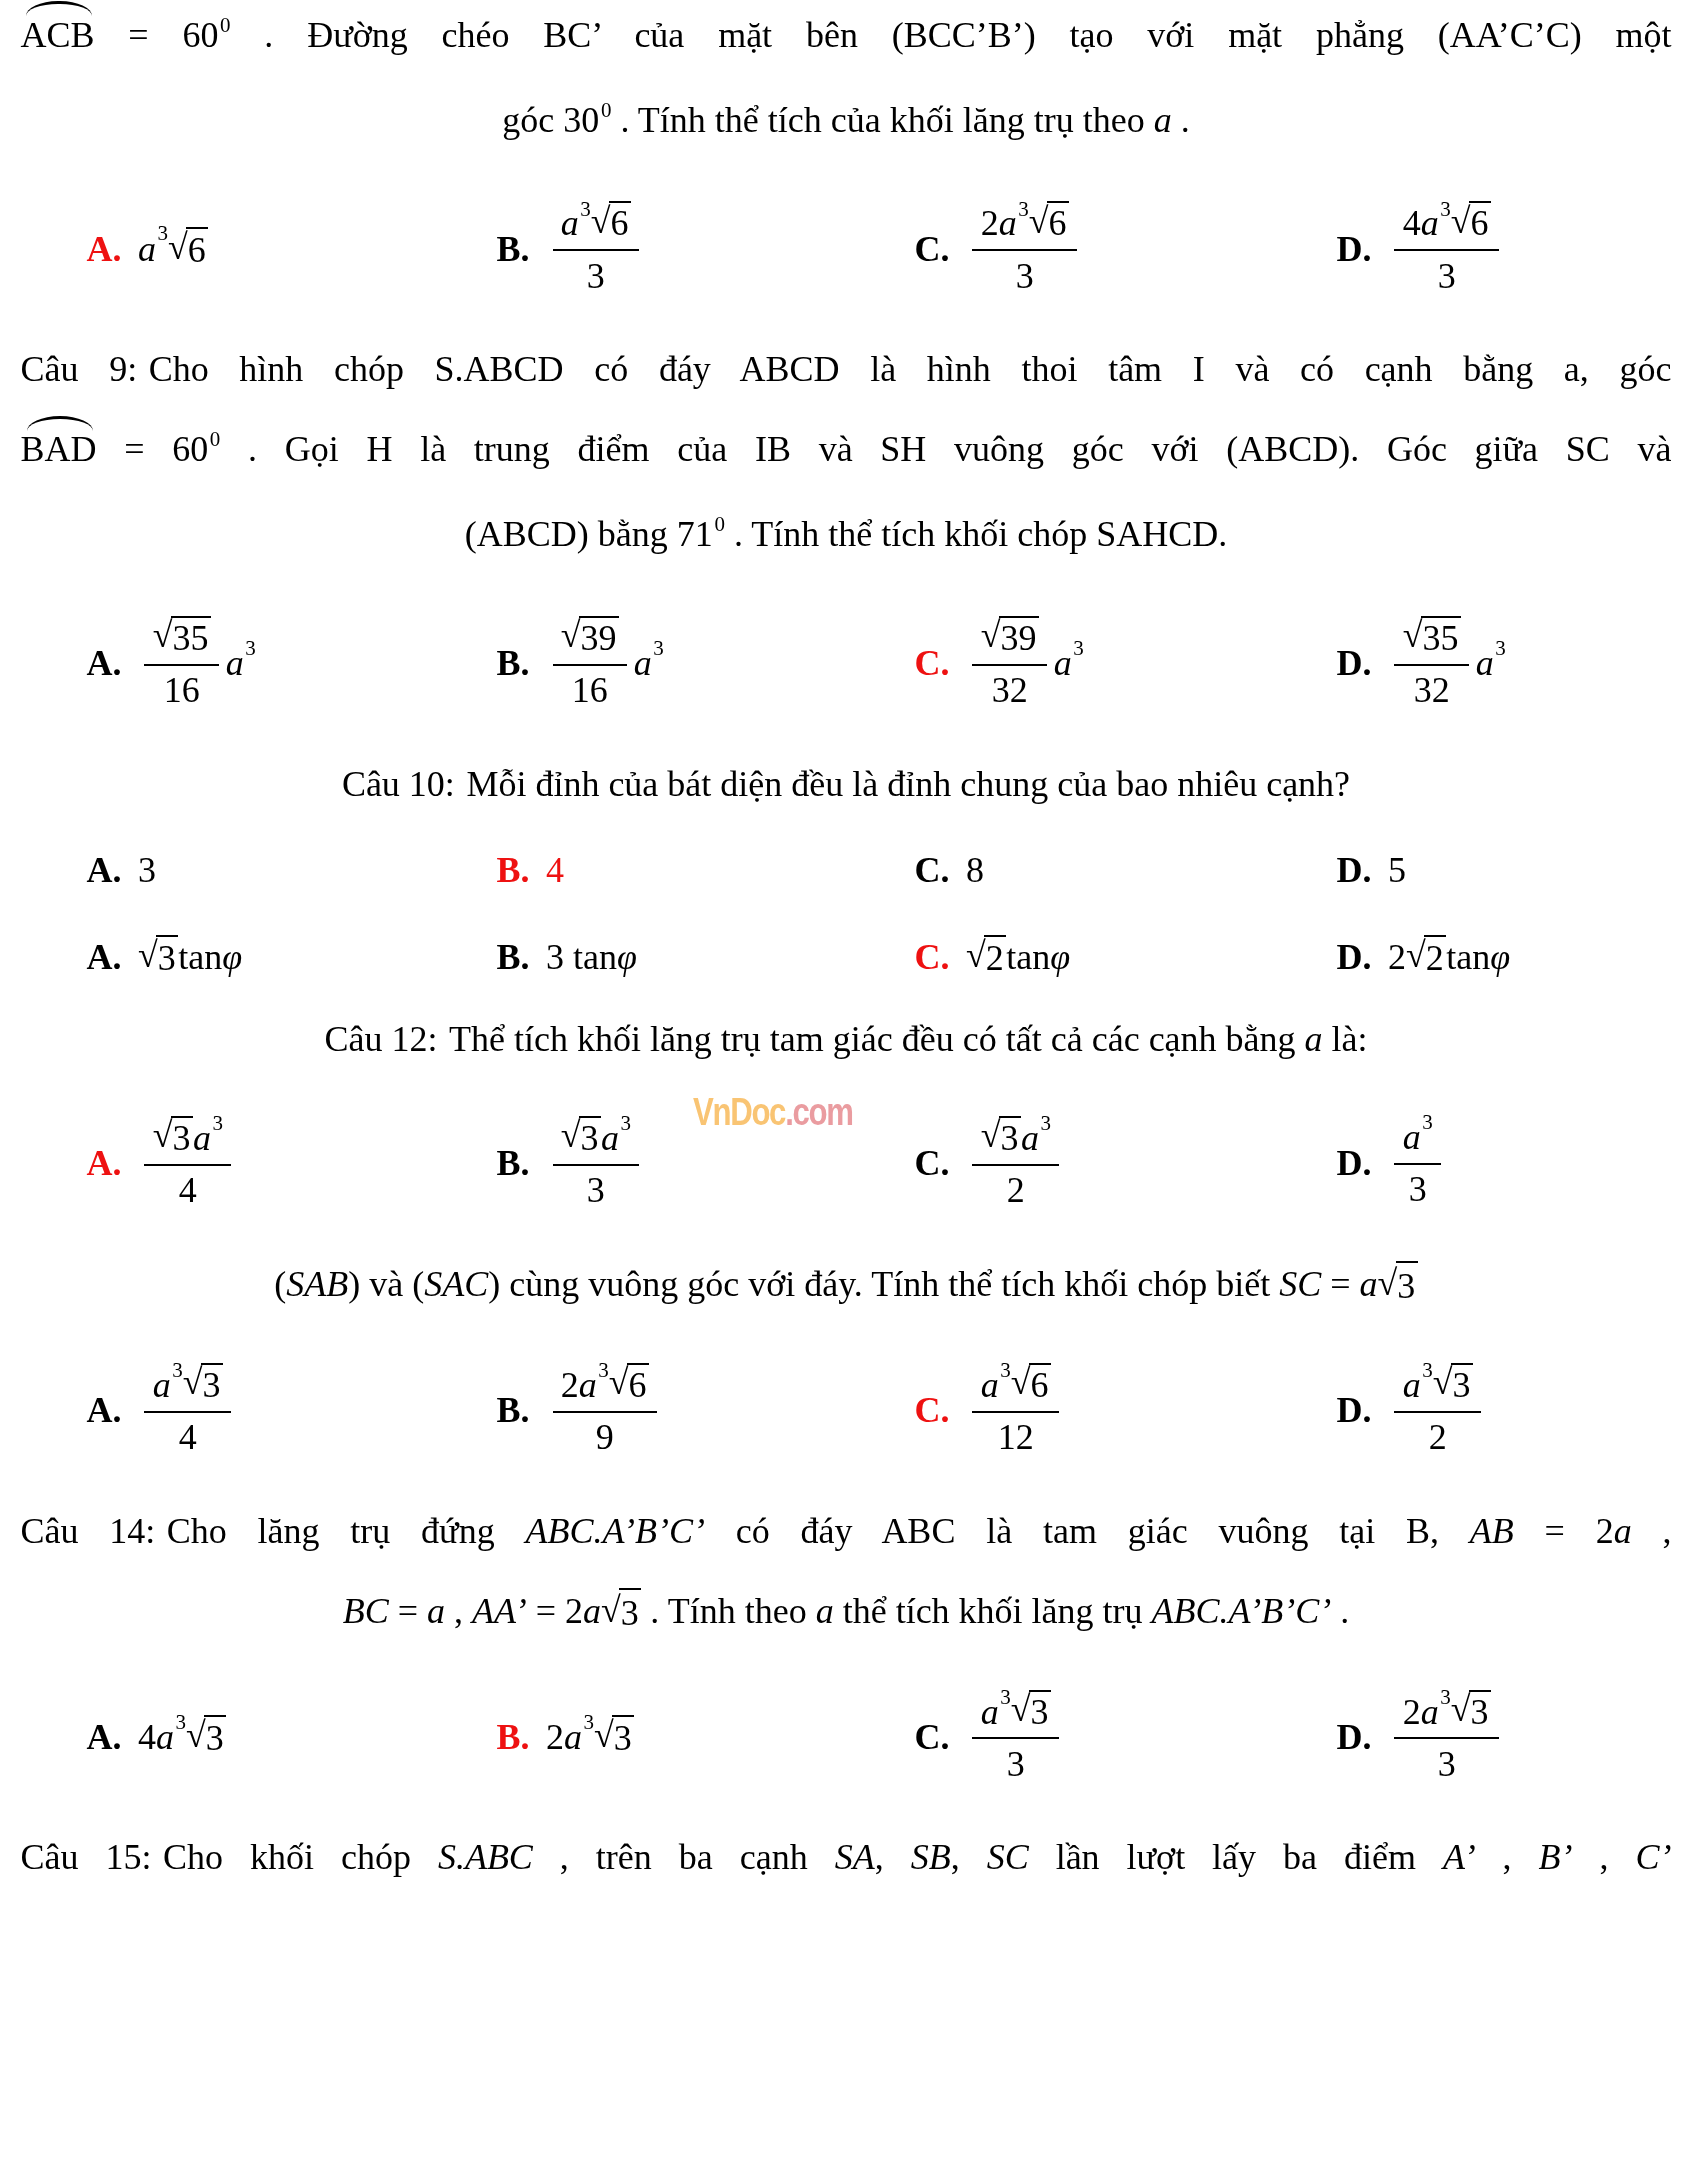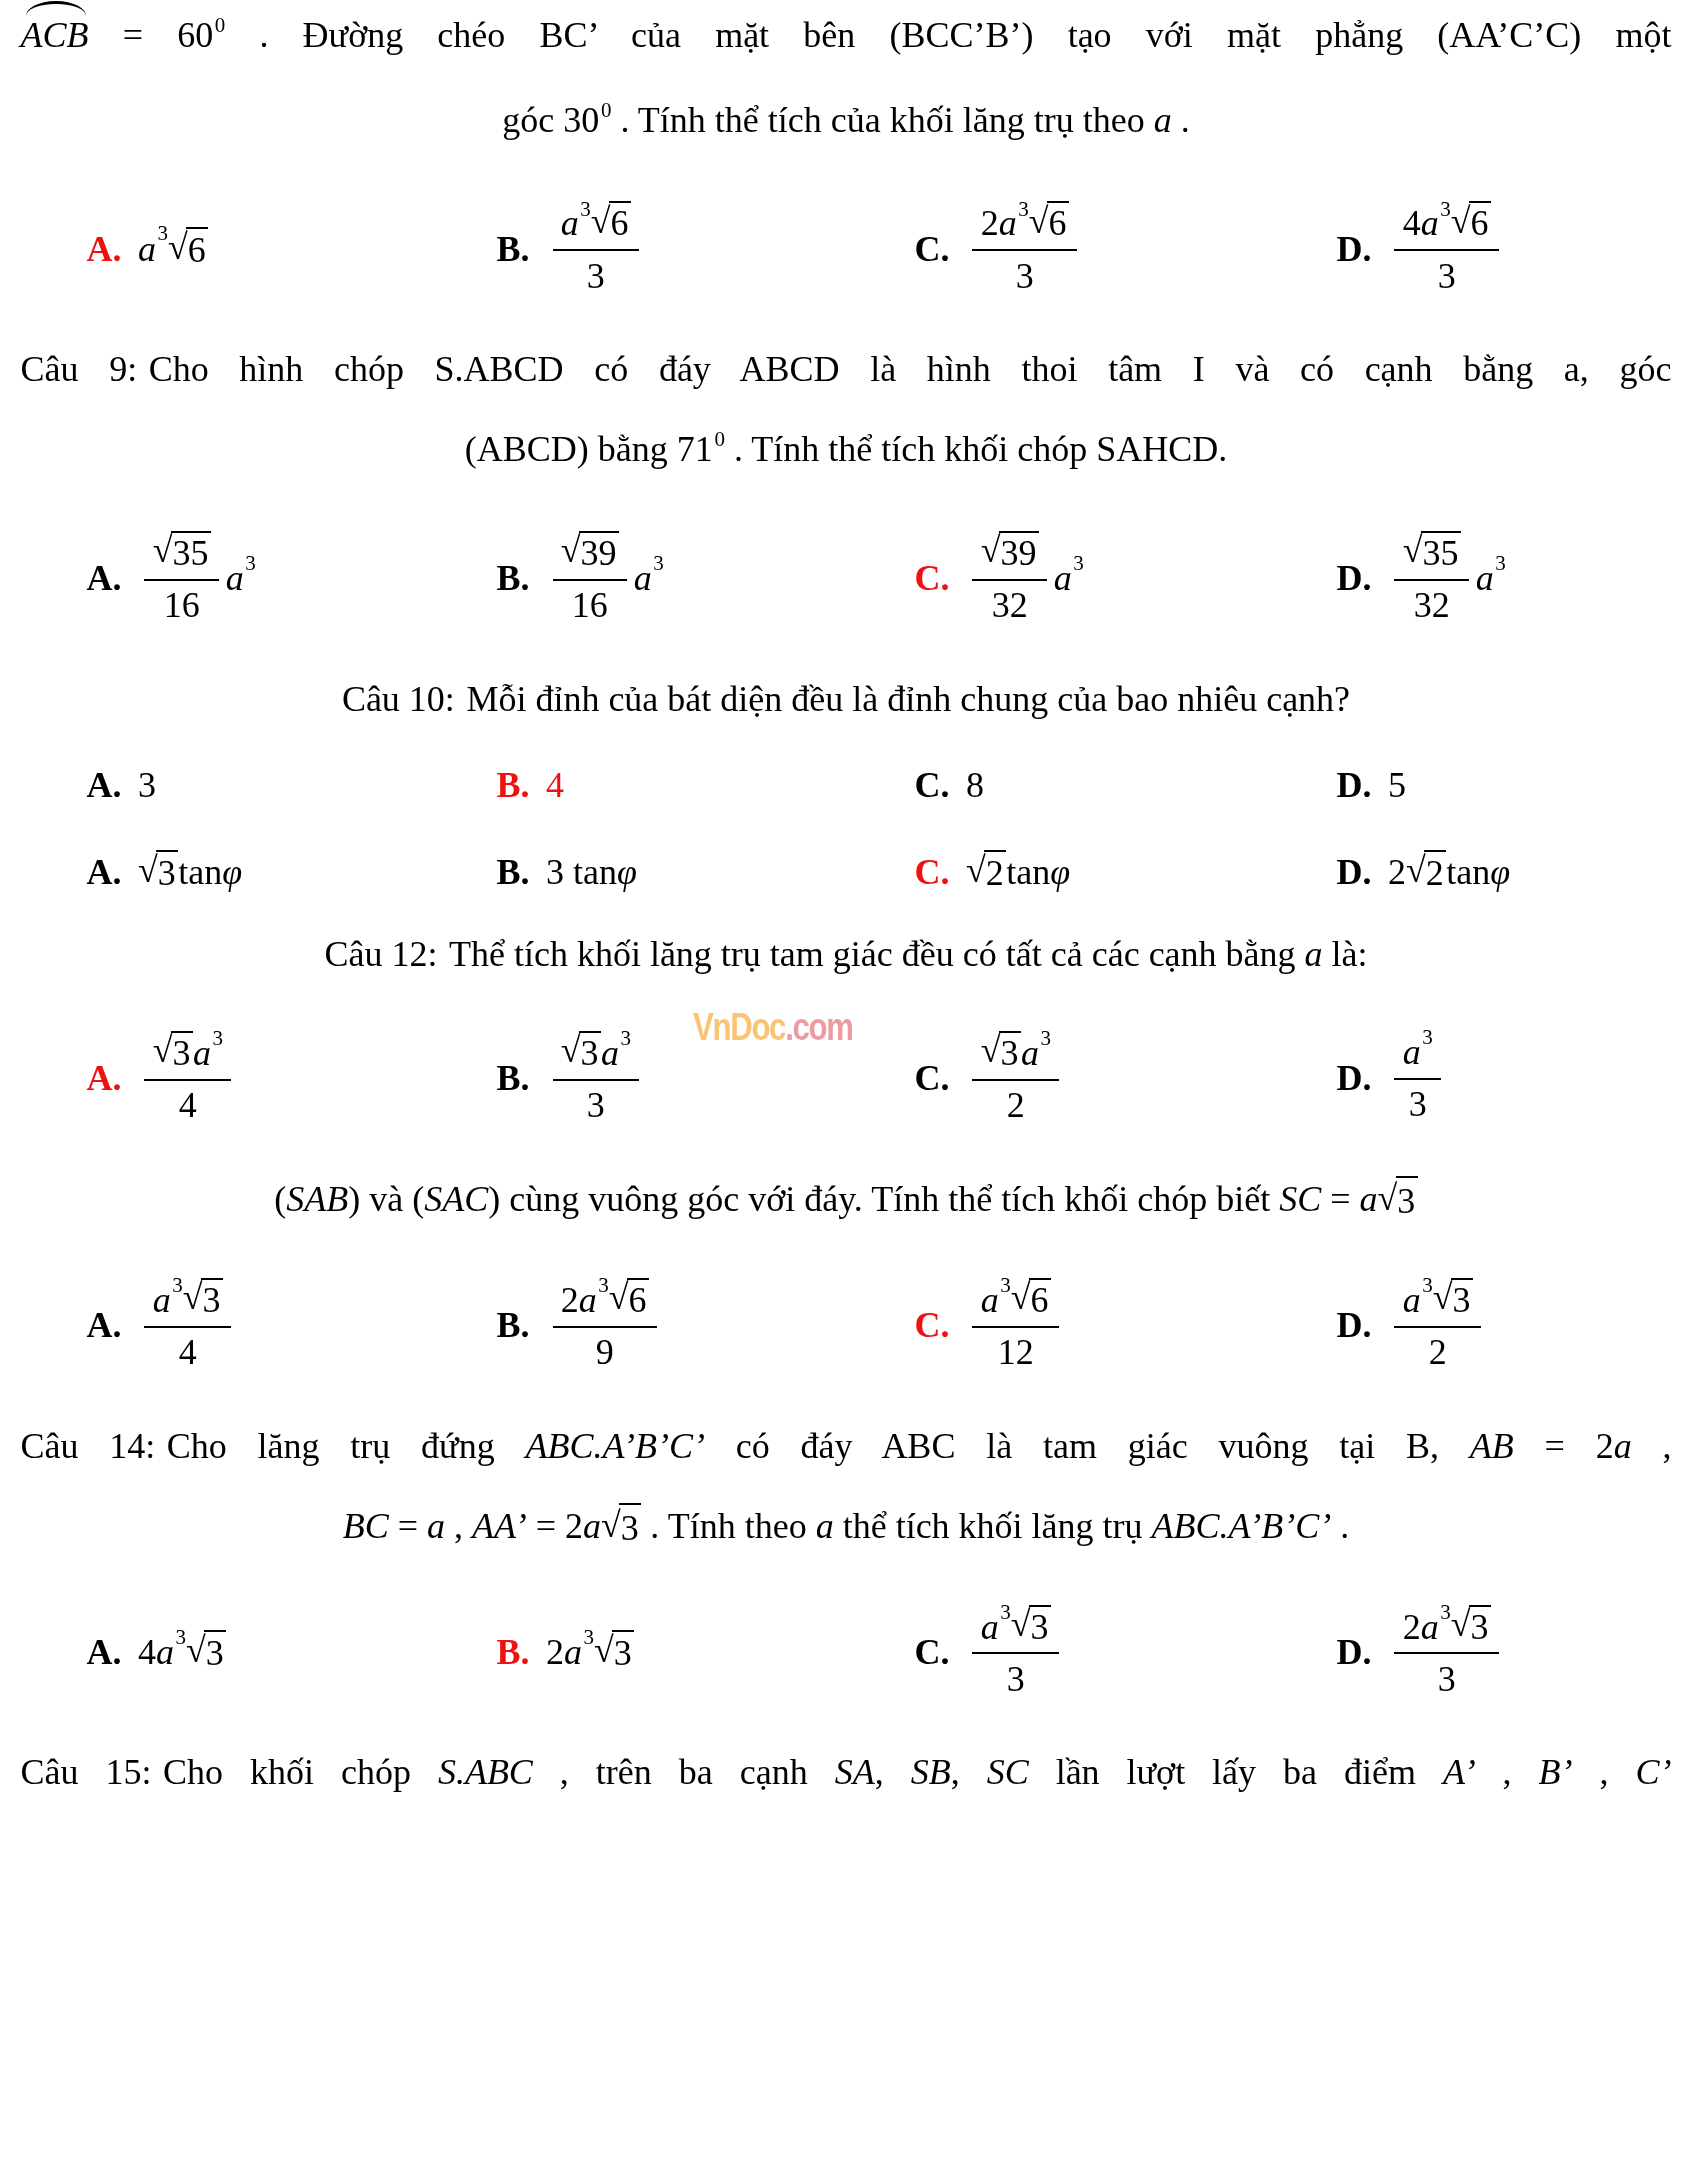--- a/index.html
+++ b/index.html
@@ -6,21 +6,21 @@
   body{font-family:"Liberation Serif","DejaVu Serif",serif;color:#000;}
   #content{padding:11.5px 20.5px 0 20.5px;display:flex;flex-direction:column;}
   section.question{display:flex;flex-direction:column;}
   section.rel{position:relative;}
   .qline{font-size:36px;line-height:46px;margin-bottom:34px;text-align:center;}
   .qline.fill{text-align:justify;text-align-last:justify;}
   .qlabel{font-weight:normal;margin-right:11.5px;}
   .mi{font-style:italic;}
   .mt{}
   .msup{font-size:21px;position:relative;top:-14.8px;margin-left:1.6px;}
-  .hat{position:relative;font-style:italic;display:inline-block;}
+  .hat{position:relative;display:inline-block;}
   .hat::before{content:"";position:absolute;left:8%;right:4%;top:-10.7px;height:12.3px;
     border-top:3.3px solid currentColor;border-radius:50% 50% 0 0 / 100% 100% 0 0;}
   .sqrt{white-space:nowrap;display:inline-flex;align-items:flex-start;}
   .rsign{position:relative;top:-0.8px;margin-right:-1.6px;}
   .rad{border-top:2.5px solid currentColor;padding:0 2.5px 0 1.6px;}
   .frac{display:inline-flex;flex-direction:column;align-items:center;vertical-align:middle;margin:0 6.6px;}
   .frac .num{border-bottom:2.5px solid currentColor;padding:1.6px 8.2px 4.9px;line-height:41px;display:flex;align-items:flex-end;}
   .frac .den{padding-top:3.3px;line-height:43px;}
   .opts{display:grid;grid-template-columns:410px 418px 422px auto;padding-left:66px;
     margin:5.7px 0 36px;min-height:123px;align-items:center;font-size:36px;}
@@ -98,20 +98,21 @@
                   </span>
                 </span>
                 <span class="den"><span class="mt">3</span></span>
               </span>
             </span>
           </div>
         </div>
       </section>
       <section class="question">
         <div class="qline fill"><span class="qlabel">Câu 9:</span><span class="mt">Cho hình chóp S.ABCD có đáy ABCD là hình thoi tâm I và có cạnh bằng a, góc</span></div>
+        <div class="qline fill"><span class="hat">BAD</span><span class="mt"> = 60</span><span class="msup">0</span><span class="mt"> . Gọi H là trung điểm của IB và SH vuông góc với (ABCD). Góc giữa SC và</span></div>
         <div class="qline"><span class="mt">(ABCD) bằng  71</span><span class="msup">0</span><span class="mt"> . Tính thể tích khối chóp SAHCD.</span></div>
         <div class="opts">
           <div class="opt">
             <span class="letter">A.</span>
             <span class="formula">
               <span class="frac">
                 <span class="num">
                   <span class="sqrt">
                     <span class="rsign">√</span>
                     <span class="rad"><span class="mt">35</span></span>

